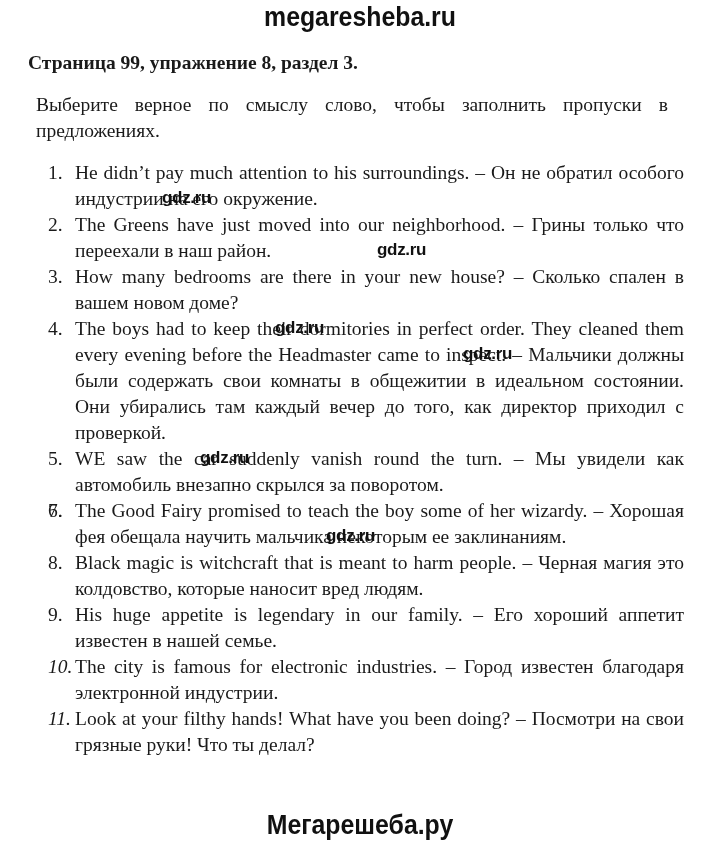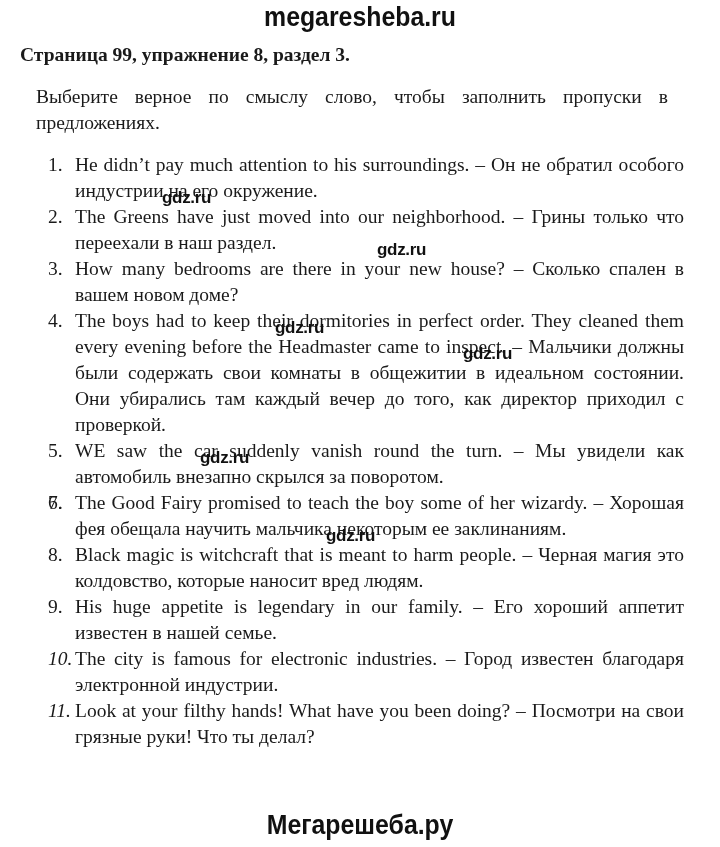--- a/index.html
+++ b/index.html
@@ -11,42 +11,42 @@
   }
   .site-footer {
     position: absolute; left: 0; top: 810px; width: 720px; text-align: center;
     font-family: "Liberation Sans", sans-serif; font-weight: bold; font-size: 27px; color: #111;
     transform: scaleX(0.92);
   }
   .content {
     position: absolute; left: 20px; top: 42px; width: 664px;
     font-family: "Liberation Serif", serif; font-size: 19.5px; line-height: 26px;
   }
-  .heading { font-weight: bold; font-size: 19.5px; margin: 0; line-height: 26px; }
+  .heading { font-weight: bold; font-size: 19.5px; margin: 8px; line-height: 26px; }
   .instruction { margin: 16px; text-align: justify; }
   ol.items { list-style: none; margin: 0; padding: 0; }
   ol.items li { position: relative; padding-left: 55px; text-align: justify; }
   ol.items li .num { position: absolute; left: 28px; top: 0; }
   ol.items li.two-digit .num { left: 28px; font-style: italic; }
   .watermark {
     position: absolute; font-family: "Liberation Sans", sans-serif; font-weight: bold;
     font-size: 17px; color: #111; letter-spacing: -0.3px;
   }
 </style>
 </head>
 <body>
 
 <div class="site-header">megaresheba.ru</div>
 
 <div class="content">
   <p class="heading">Страница 99, упражнение 8, раздел 3.</p>
   <p class="instruction">Выберите верное по смыслу слово, чтобы заполнить пропуски в предложениях.</p>
   <ol class="items">
     <li><span class="num">1.</span><span>He didn’t pay much attention to his surroundings. – Он не обратил особого индустрии на его окружение.</span></li>
-    <li><span class="num">2.</span><span>The Greens have just moved into our neighborhood. – Грины только что переехали в наш раздел.</span></li>
+    <li><span class="num">2.</span><span>The Greens have just moved into our neighborhood. – Грины только что переехали в наш район.</span></li>
     <li><span class="num">3.</span><span>How many bedrooms are there in your new house? – Сколько спален в вашем новом доме?</span></li>
     <li><span class="num">4.</span><span>The boys had to keep their dormitories in perfect order. They cleaned them every evening before the Headmaster came to inspect.  – Мальчики должны были содержать свои комнаты в общежитии в идеальном состоянии. Они убирались там каждый вечер до того, как директор приходил с проверкой.</span></li>
     <li><span class="num">5.</span><span>WE saw the car suddenly vanish round the turn. – Мы увидели как автомобиль внезапно скрылся за поворотом.</span></li>
     <li><span class="num">6.</span></li>
     <li><span class="num">7.</span><span>The Good Fairy promised to teach the boy some of her wizardy. – Хорошая фея обещала научить мальчика некоторым ее заклинаниям.</span></li>
     <li><span class="num">8.</span><span>Black magic is witchcraft that is meant to harm people. – Черная магия это колдовство, которые наносит вред людям.</span></li>
     <li><span class="num">9.</span><span>His huge appetite is legendary in our family. – Его хороший аппетит известен в нашей семье.</span></li>
     <li class="two-digit"><span class="num">10.</span><span>The city is famous for electronic industries. – Город известен благодаря электронной индустрии.</span></li>
     <li class="two-digit"><span class="num">11.</span><span>Look at your filthy hands! What have you been doing? – Посмотри на свои грязные руки! Что ты делал?</span></li>
   </ol>

